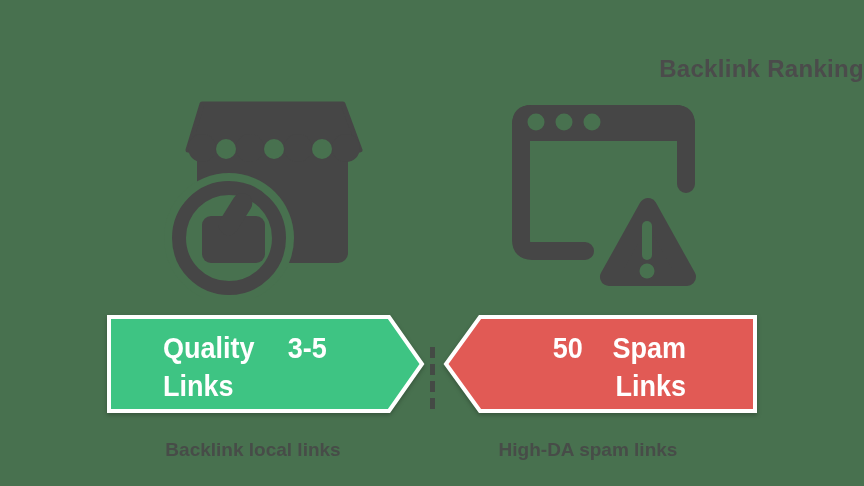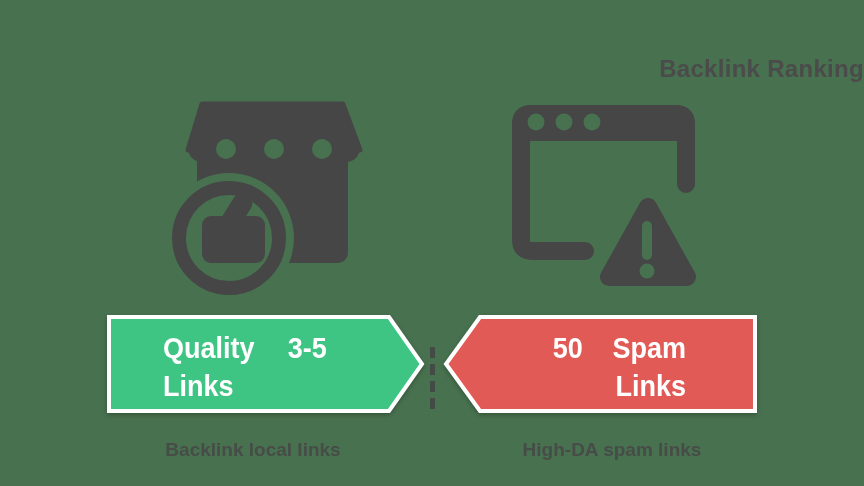--- a/index.html
+++ b/index.html
@@ -39,21 +39,21 @@
   .divider{
     position:absolute;left:430px;top:347px;width:5px;height:62px;
     background:repeating-linear-gradient(180deg,#444a45 0 11px,rgba(0,0,0,0) 11px 17px);
   }
   .caption{
     position:absolute;top:439px;width:300px;
     text-align:center;
     font-size:19px;font-weight:bold;color:#474c48;
   }
   .caption-left{left:103px;}
-  .caption-right{left:462px;}
+  .caption-right{left:438px;}
 </style>
 </head>
 <body>
 
 <div class="stage">
 
   <div class="title">Backlink Ranking</div>
 
   <svg class="icon-svg" style="left:160px;top:98px;width:212px;height:200px;" viewBox="160 98 212 200">
 

